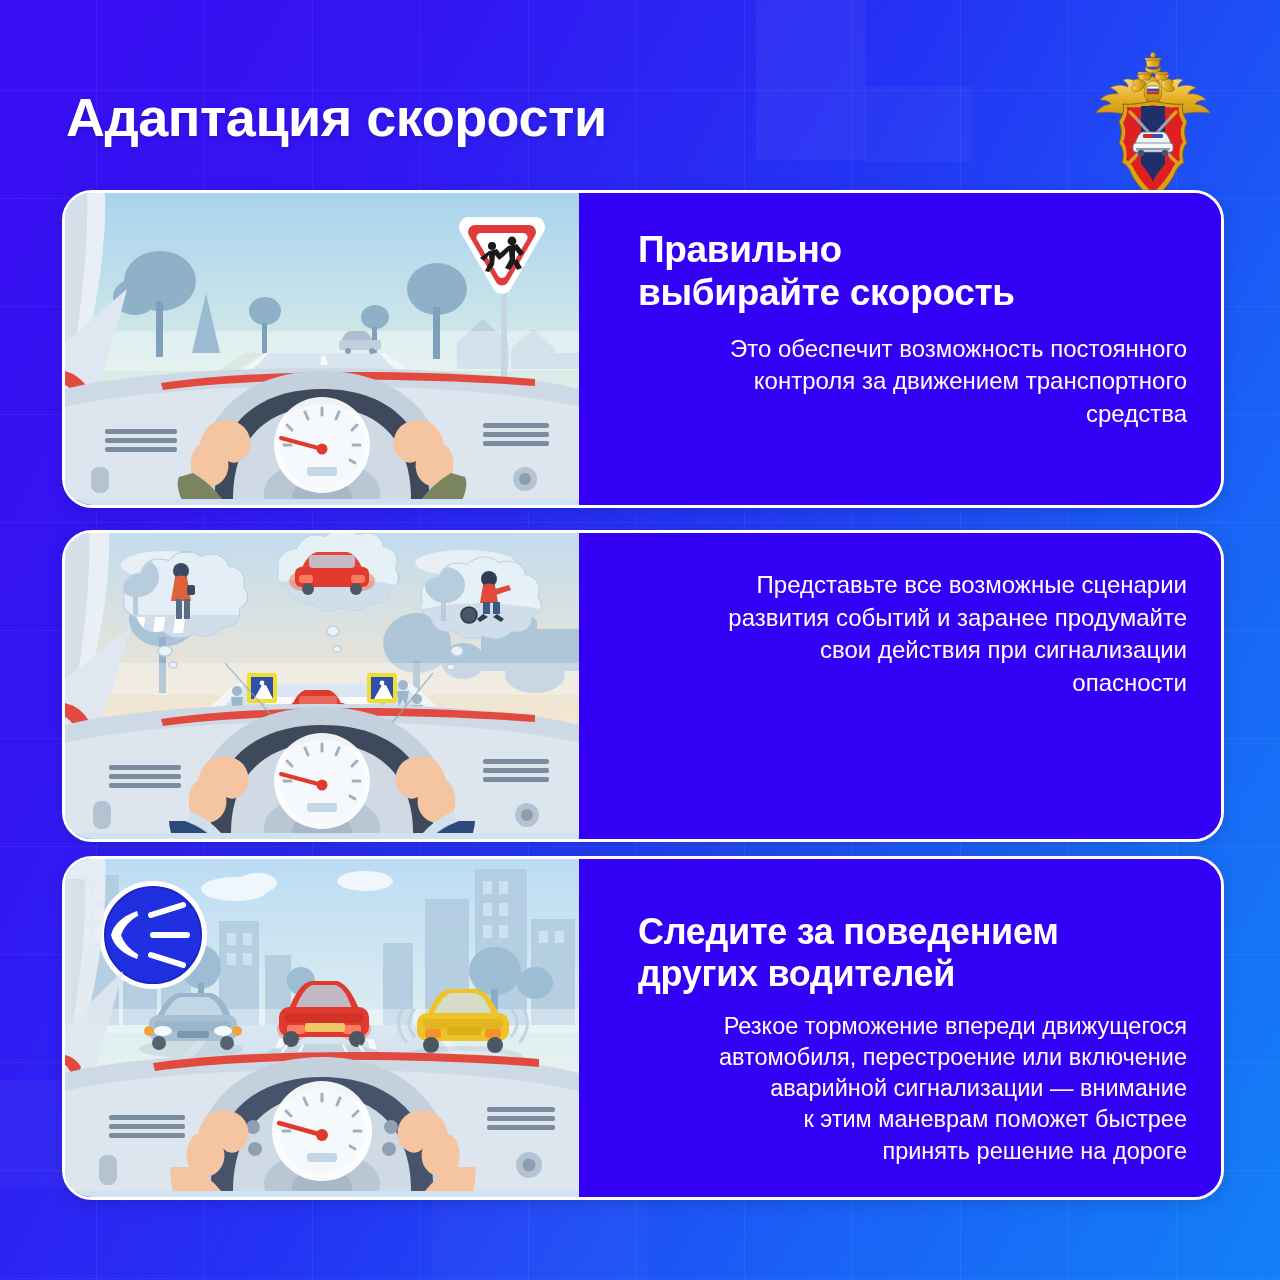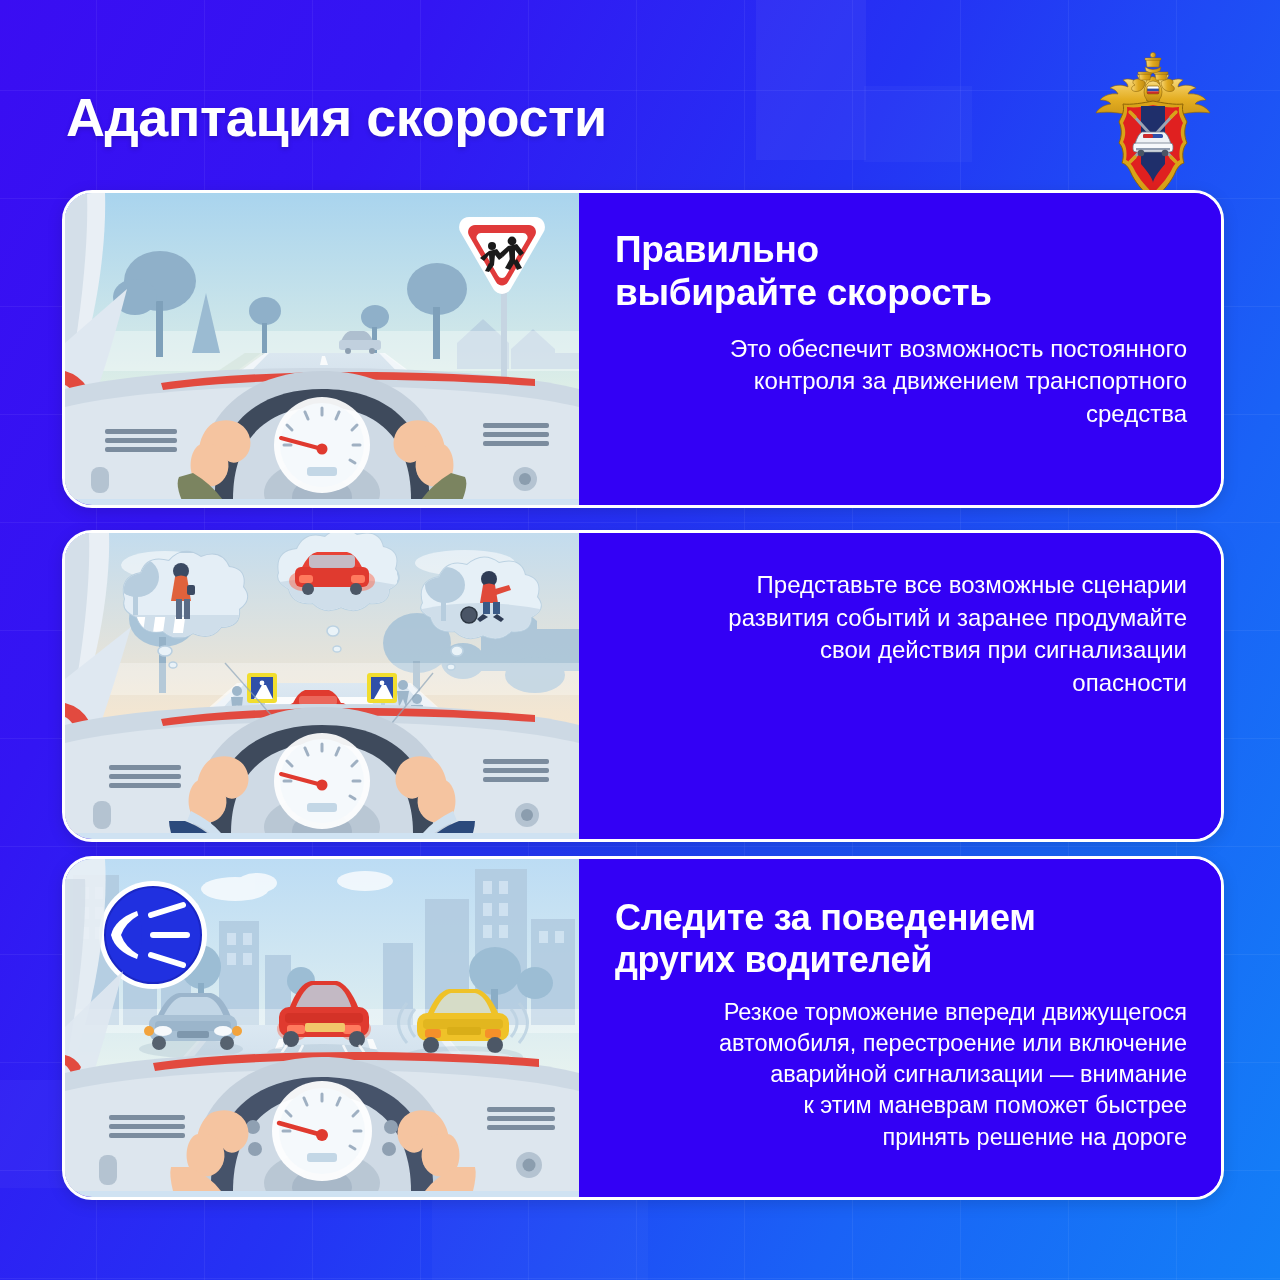--- a/index.html
+++ b/index.html
@@ -47,22 +47,22 @@
     position:absolute;left:62px;width:1156px;
     border:3px solid #ffffff;border-radius:30px;overflow:hidden;
     display:flex;background:#3300f5;
     box-shadow:0 4px 16px rgba(0,0,0,.13);
   }
   #card-1{top:190px;height:312px;}
   #card-2{top:530px;height:306px;}
   #card-3{top:856px;height:338px;}
 
   .card-illu{width:514px;flex:0 0 514px;position:relative;overflow:hidden;background:#cfe2f2;}
-  .card-text{flex:1;background:#3300f5;padding:36px 34px 20px 36px;box-sizing:border-box;}
-  #card-3 .card-text{padding-top:38px;}
+  .card-text{flex:1;background:#3300f5;padding:36px 34px 20px 36px;box-sizing:border-box;margin-left:23px;}
+  #card-3 .card-text{padding-top:52px;}
   .card-head{
     color:#ffffff;font-weight:bold;line-height:1.16;
     font-size:37px;letter-spacing:-0.3px;margin:0 0 18px 0;white-space:pre-line;
   }
   #card-3 .card-head{font-size:36px;margin-bottom:16px;}
   .card-body{
     color:#ffffff;font-size:24px;line-height:1.36;margin:0;white-space:pre-line;
     font-weight:400;
     text-align:right;
   }

